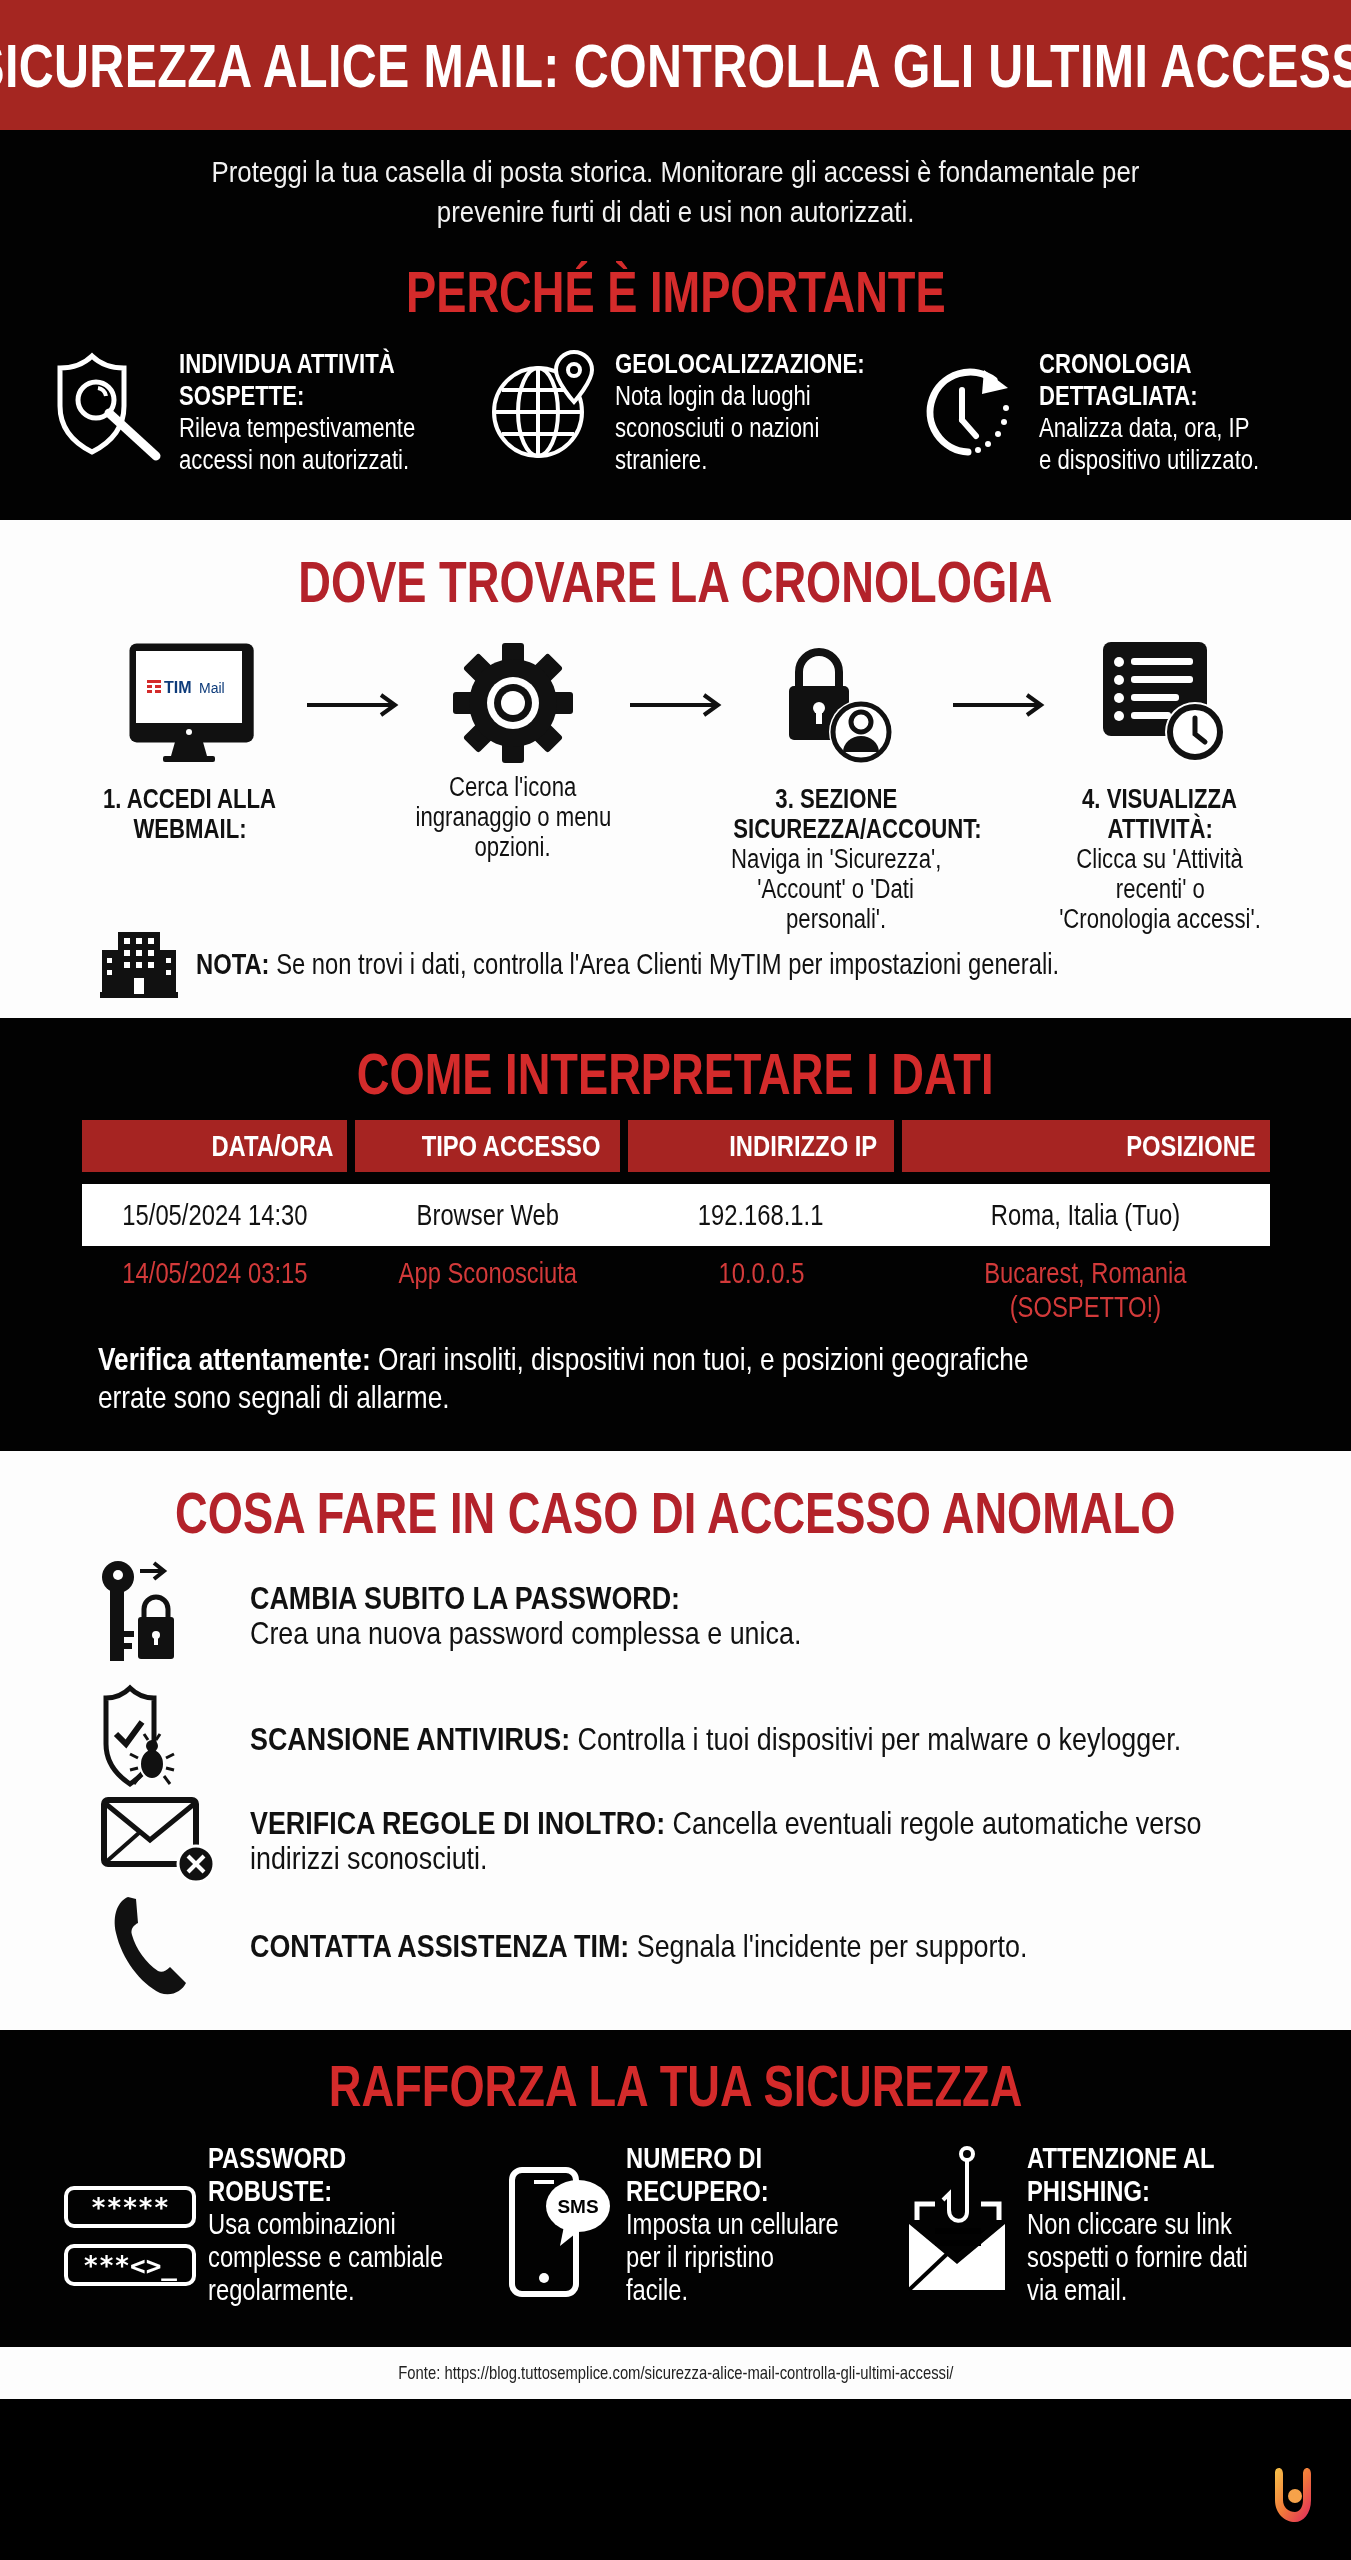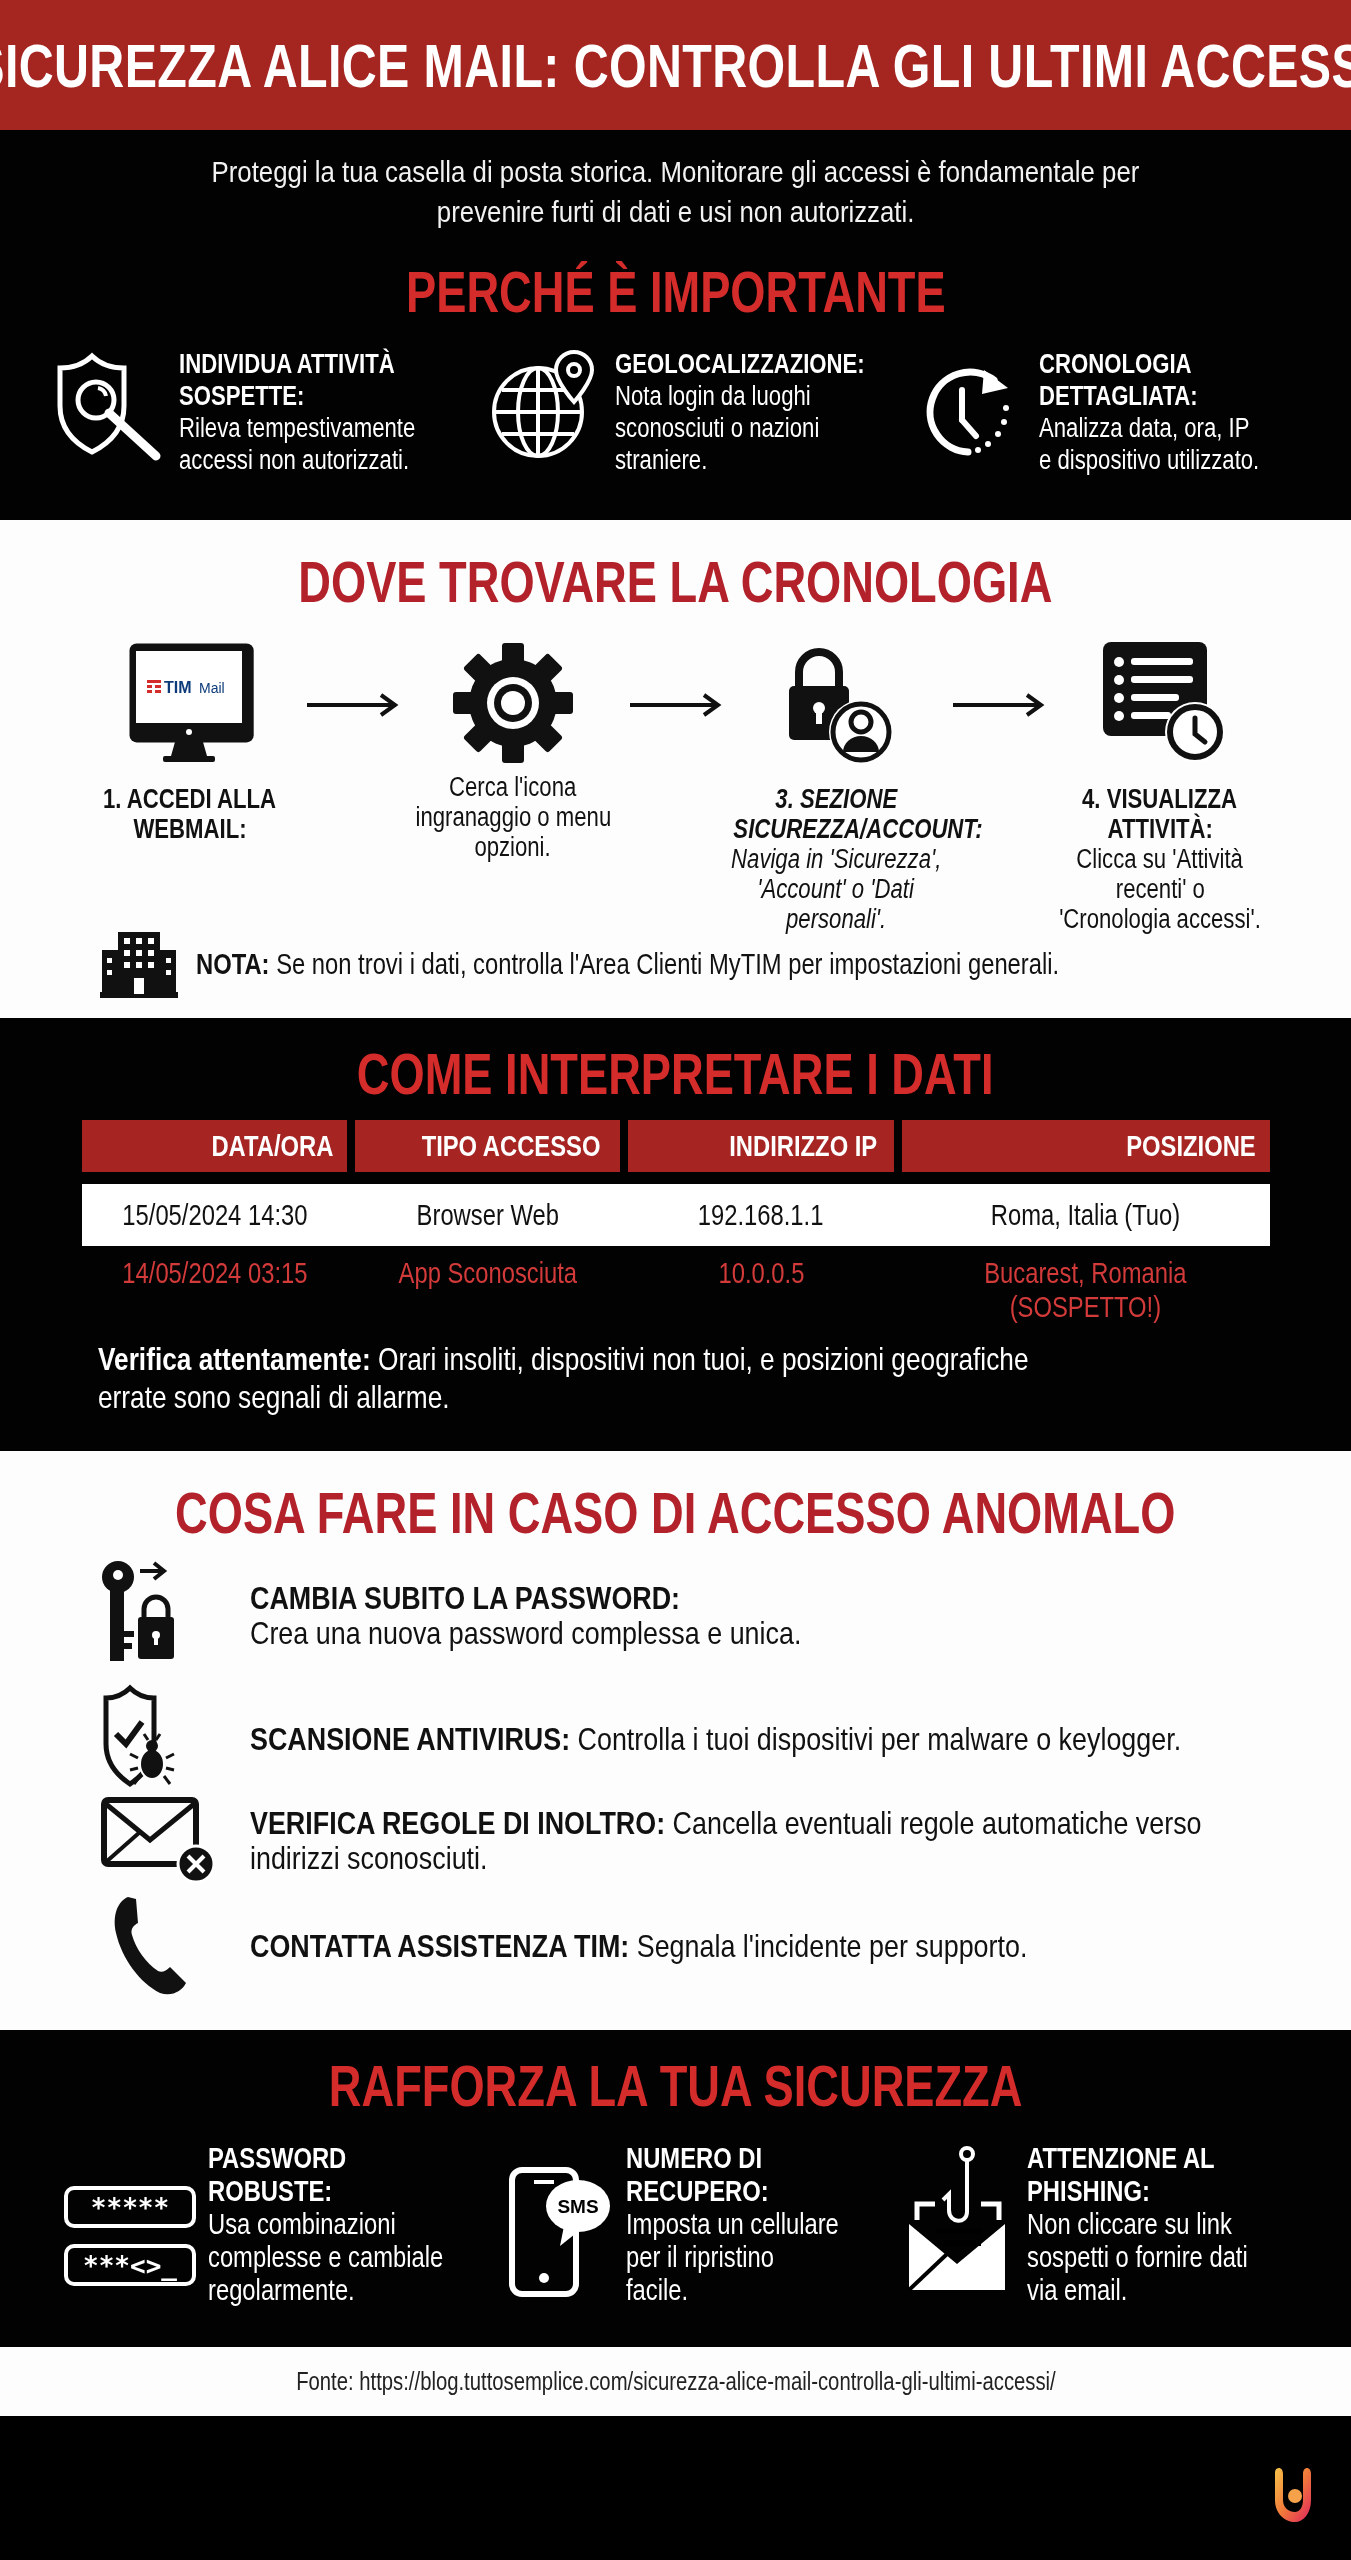--- a/index.html
+++ b/index.html
@@ -65,21 +65,21 @@
   .act { position: absolute; left: 100px; display: flex; align-items: center; }
   .act .ic { width: 120px; height: 110px; flex: none; }
   .act .txt { margin-left: 30px; font-size: 32px; line-height: 35px; }
   .act .txt .ln { display: block; transform: scaleX(0.84); transform-origin: left; white-space: nowrap; }
 
   
   #s5 { top: 2030px; height: 317px; }
   #s5 .sec-title { top: 22px; color: #d42b2b; }
 
   
-  #s6 { top: 2347px; height: 69px; display: flex; align-items: center; justify-content: center; font-size: 26px; color: #222; }
+  #s6 { top: 2347px; height: 52px; display: flex; align-items: center; justify-content: center; font-size: 19px; color: #222; }
   #s6 span { display: inline-block; transform: scaleX(0.78); transform-origin: center; white-space: nowrap; }
   #s7 { top: 2420px; height: 140px; background: #000; }
   .logo { position: absolute; right: 38px; top: 44px; width: 40px; height: 62px; }
 </style>
 </head>
 <body>
 
 <div class="sec" id="hdr">
   <span class="t title-font">SICUREZZA ALICE MAIL: CONTROLLA GLI ULTIMI ACCESSI</span>
 </div>
@@ -194,21 +194,21 @@
       </g>
     </svg>
     <div class="d"><span class="sqc">Cerca l'icona</span><br><span class="sqc">ingranaggio o menu</span><br><span class="sqc">opzioni.</span></div>
   </div>
 
   <svg class="arrow" style="left:628px;" viewBox="0 0 95 30">
       <line x1="2" y1="15" x2="88" y2="15" stroke="#111" stroke-width="4"></line>
       <polyline points="76,5 90,15 76,25" fill="none" stroke="#111" stroke-width="4"></polyline>
     </svg>
 
-  <div class="step" style="left:706px;font-style:italic;">
+  <div class="step" style="left:706px;">
     <svg class="ic" viewBox="0 0 130 130">
       <path d="M28 48 V34 a20 20 0 0 1 40 0 V48" fill="none" stroke="#111" stroke-width="8"></path>
       <rect x="18" y="48" width="60" height="54" rx="5" fill="#111"></rect>
       <circle cx="48" cy="70" r="6" fill="#fff"></circle>
         <rect x="45" y="72" width="6" height="14" fill="#fff"></rect>
       <circle cx="90" cy="94" r="32" fill="#fff"></circle>
       <circle cx="90" cy="94" r="28" fill="none" stroke="#111" stroke-width="5"></circle>
       <circle cx="90" cy="84" r="10" fill="none" stroke="#111" stroke-width="5"></circle>
       <path d="M72 114 a18 16 0 0 1 36 0 Z" fill="#111"></path>
     </svg>

